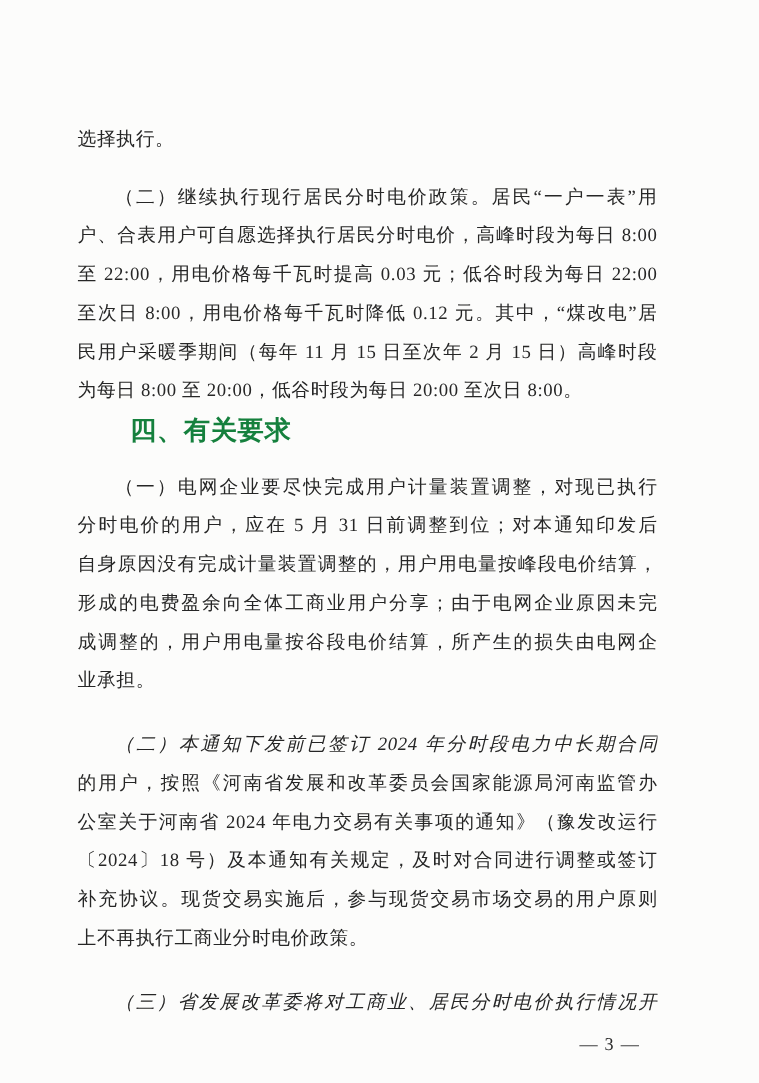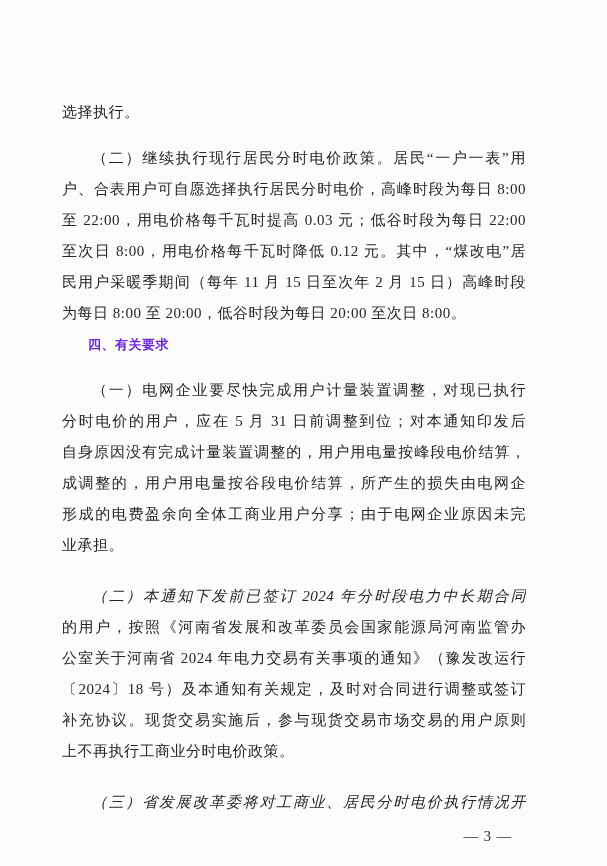--- a/index.html
+++ b/index.html
@@ -29,24 +29,24 @@
     text-align-last: justify;
     white-space: normal;
     overflow: hidden;
   }
   .line.end { text-align-last: left; }
   .line.indent { text-indent: 2em; margin-top: 15px; }
   .line.gap { margin-top: 20px; font-style: italic; }
   .line.heading {
     font-family: "Liberation Sans", "DejaVu Sans", sans-serif;
     font-weight: 700;
-    font-size: 13px;
+    font-size: 21px;
     text-align-last: left;
     text-indent: 2em;
-    color: #6d28d9;
+    color: #15803d;
   }
   .page-number {
     margin-top: 3px;
     height: 31px;
     line-height: 31px;
     font-size: 14.5px;
     text-align: right;
     padding-right: 14px;
     letter-spacing: 1px;
     color: #2b2b2b;
@@ -61,22 +61,22 @@
     <div class="line indent">（二）继续执行现行居民分时电价政策。居民“一户一表”用</div>
     <div class="line">户、合表用户可自愿选择执行居民分时电价，高峰时段为每日 8:00</div>
     <div class="line">至 22:00，用电价格每千瓦时提高 0.03 元；低谷时段为每日 22:00</div>
     <div class="line">至次日 8:00，用电价格每千瓦时降低 0.12 元。其中，“煤改电”居</div>
     <div class="line">民用户采暖季期间（每年 11 月 15 日至次年 2 月 15 日）高峰时段</div>
     <div class="line end">为每日 8:00 至 20:00，低谷时段为每日 20:00 至次日 8:00。</div>
     <div class="line heading">四、有关要求</div>
     <div class="line indent">（一）电网企业要尽快完成用户计量装置调整，对现已执行</div>
     <div class="line">分时电价的用户，应在 5 月 31 日前调整到位；对本通知印发后</div>
     <div class="line">自身原因没有完成计量装置调整的，用户用电量按峰段电价结算，</div>
+    <div class="line">形成的电费盈余向全体工商业用户分享；由于电网企业原因未完</div>
     <div class="line">成调整的，用户用电量按谷段电价结算，所产生的损失由电网企</div>
-    <div class="line">形成的电费盈余向全体工商业用户分享；由于电网企业原因未完</div>
     <div class="line end">业承担。</div>
     <div class="line indent gap">（二）本通知下发前已签订 2024 年分时段电力中长期合同</div>
     <div class="line">的用户，按照《河南省发展和改革委员会国家能源局河南监管办</div>
     <div class="line">公室关于河南省 2024 年电力交易有关事项的通知》（豫发改运行</div>
     <div class="line">〔2024〕18 号）及本通知有关规定，及时对合同进行调整或签订</div>
     <div class="line">补充协议。现货交易实施后，参与现货交易市场交易的用户原则</div>
     <div class="line end">上不再执行工商业分时电价政策。</div>
     <div class="line indent gap">（三）省发展改革委将对工商业、居民分时电价执行情况开</div>
     <div class="page-number">— 3 —</div>
   </div>

